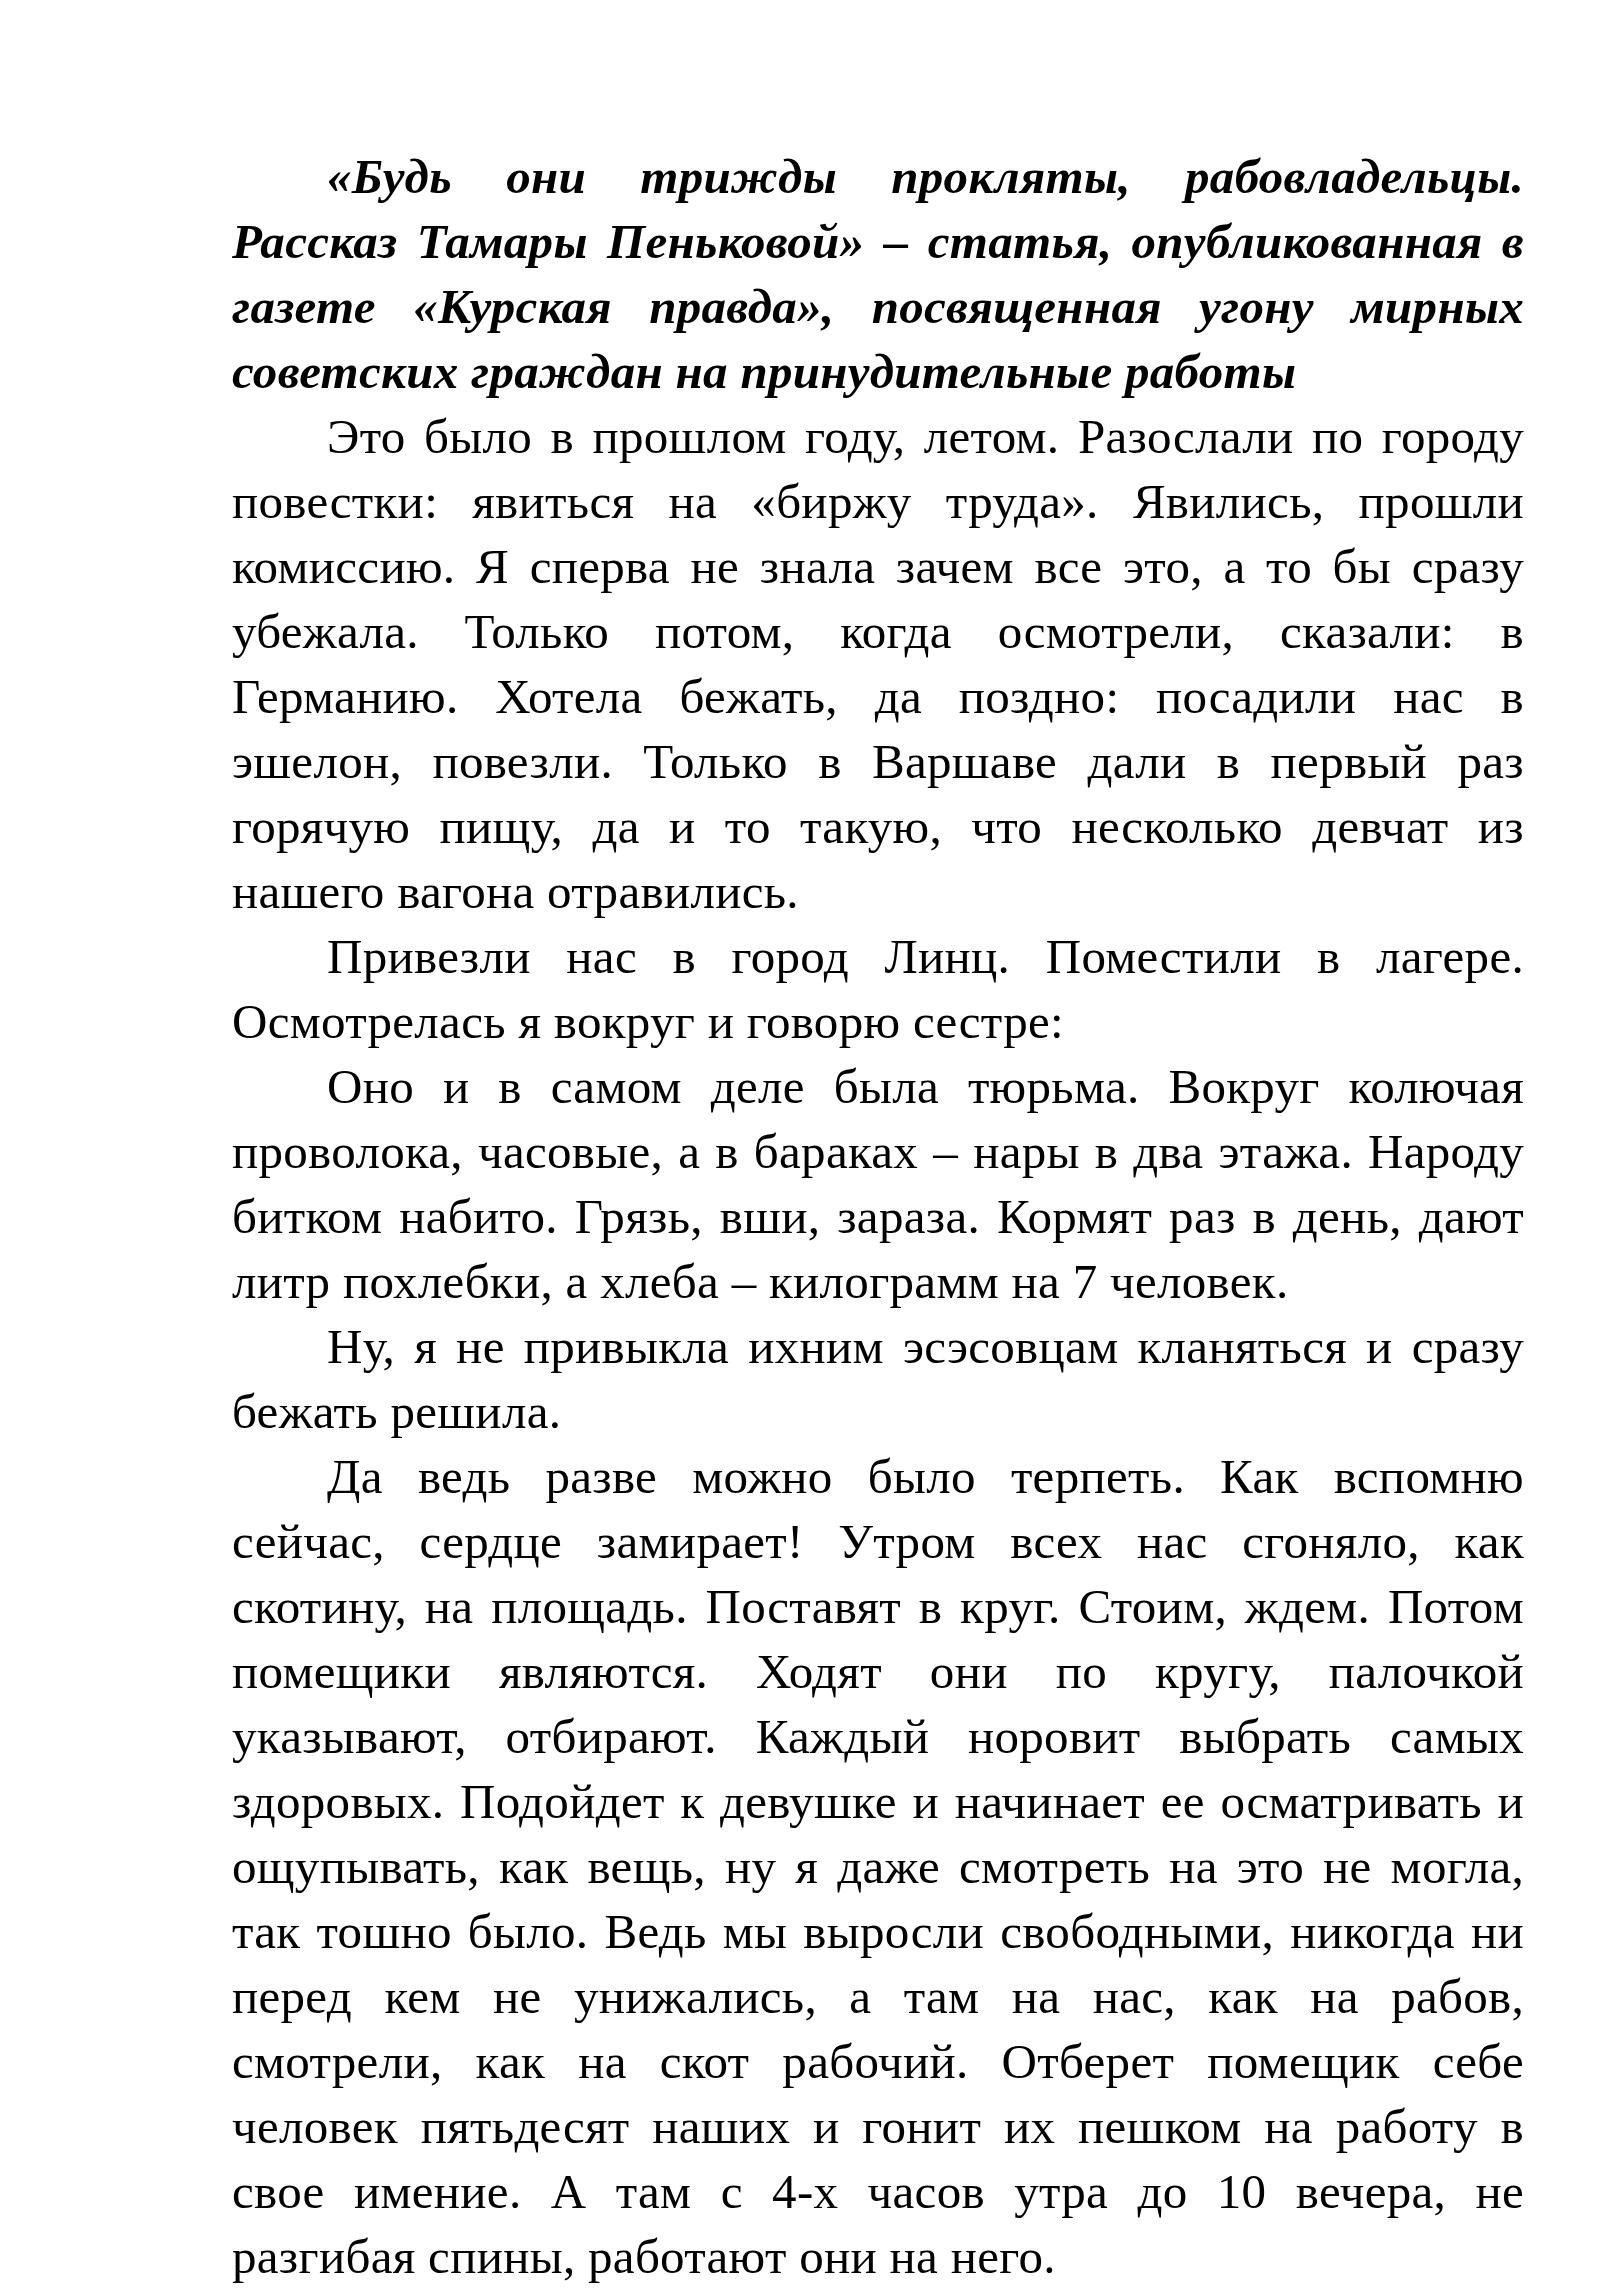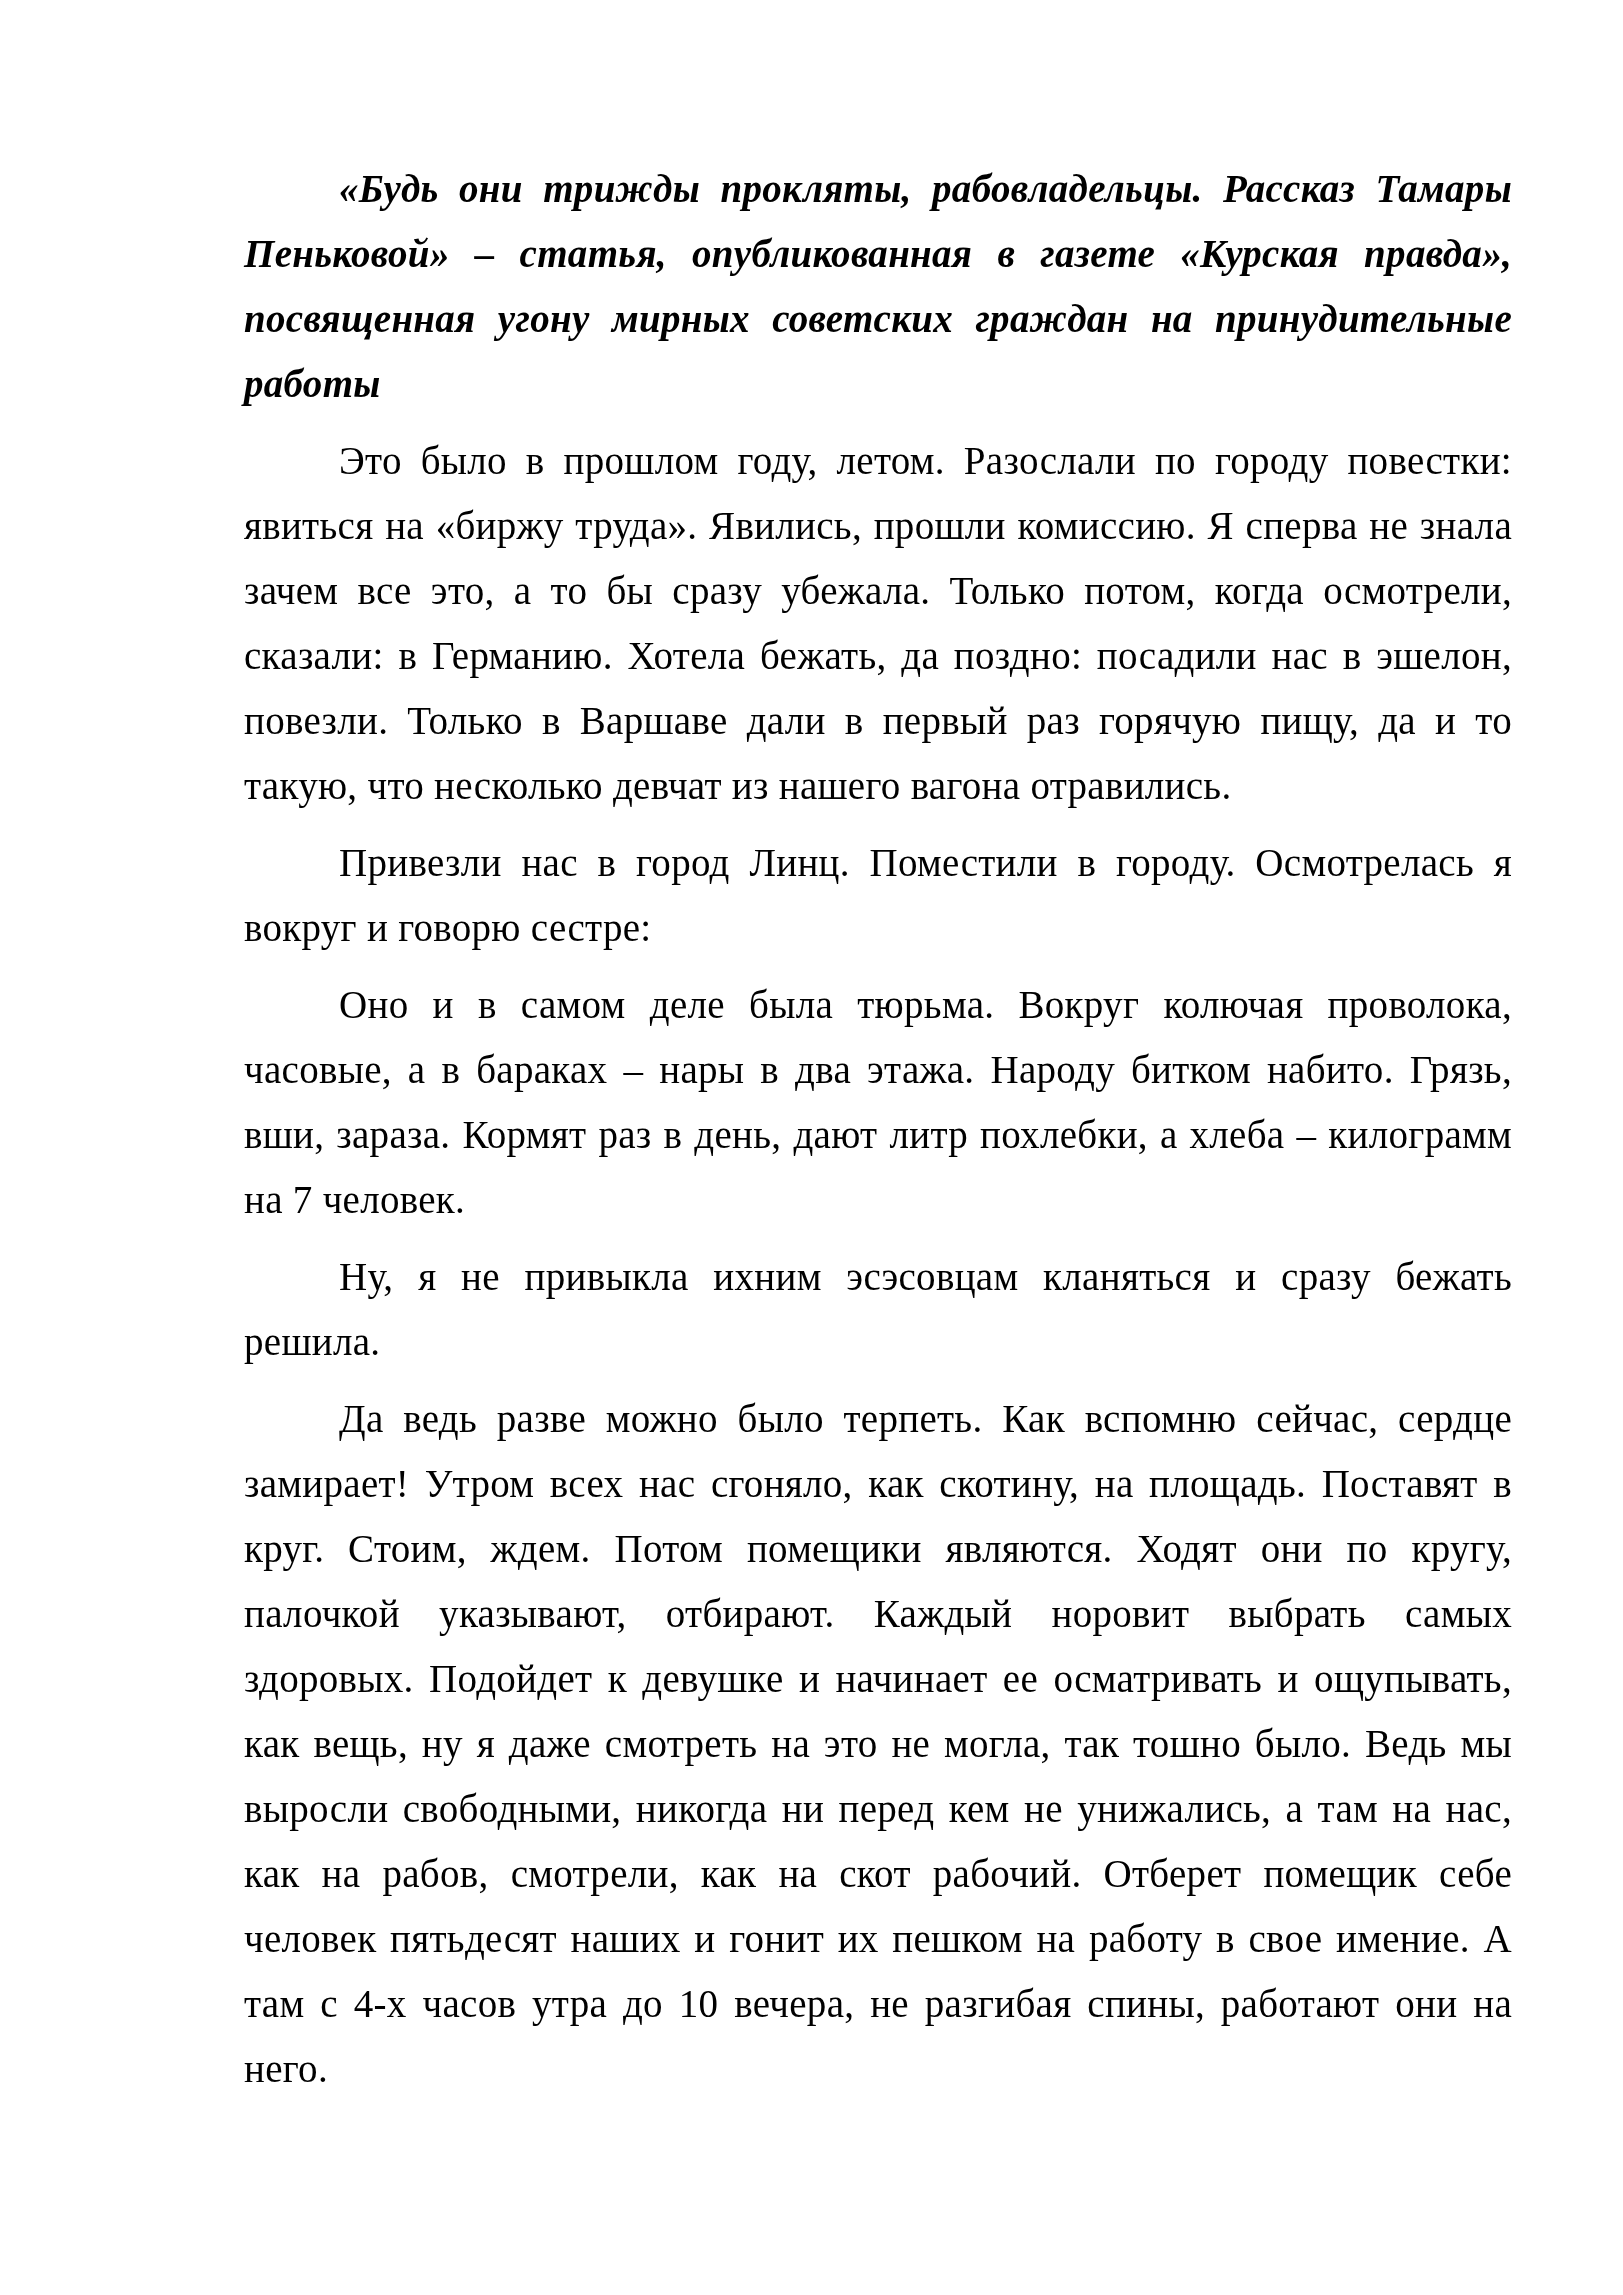--- a/index.html
+++ b/index.html
@@ -12,22 +12,22 @@
     width: 1623px;
     height: 2295px;
     background: #ffffff;
     color: #000000;
     font-family: "Liberation Serif", "DejaVu Serif", serif;
     overflow: hidden;
     box-sizing: border-box;
     padding: 144px 99px 0 232px;
   }
   .page p {
-    margin: 12px;
-    font-size: 39px;
+    margin: 0;
+    font-size: 49px;
     line-height: 65px;
     text-align: justify;
     letter-spacing: 0.3px;
   }
   .doc-title {
     font-weight: bold;
     font-style: italic;
     text-indent: 95px;
   }
   .doc-date {
@@ -41,19 +41,19 @@
 </style>
 </head>
 <body>
 
 <div class="page">
   <p class="doc-title">«Будь они трижды прокляты, рабовладельцы. Рассказ Тамары Пеньковой» – статья, опубликованная в газете «Курская правда», посвященная угону мирных советских граждан на принудительные работы</p>
 
 
   <div>
     <p class="body-para">Это было в прошлом году, летом. Разослали по городу повестки: явиться на «биржу труда». Явились, прошли комиссию. Я сперва не знала зачем все это, а то бы сразу убежала. Только потом, когда осмотрели, сказали: в Германию. Хотела бежать, да поздно: посадили нас в эшелон, повезли. Только в Варшаве дали в первый раз горячую пищу, да и то такую, что несколько девчат из нашего вагона отравились.</p>
-    <p class="body-para">Привезли нас в город Линц. Поместили в городу. Осмотрелась я вокруг и говорю сестре:</p>
+    <p class="body-para">Привезли нас в город Линц. Поместили в лагере. Осмотрелась я вокруг и говорю сестре:</p>
     <p class="body-para">Оно и в самом деле была тюрьма. Вокруг колючая проволока, часовые, а в бараках – нары в два этажа. Народу битком набито. Грязь, вши, зараза. Кормят раз в день, дают литр похлебки, а хлеба – килограмм на 7 человек.</p>
     <p class="body-para">Ну, я не привыкла ихним эсэсовцам кланяться и сразу бежать решила.</p>
     <p class="body-para">Да ведь разве можно было терпеть. Как вспомню сейчас, сердце замирает! Утром всех нас сгоняло, как скотину, на площадь. Поставят в круг. Стоим, ждем. Потом помещики являются. Ходят они по кругу, палочкой указывают, отбирают. Каждый норовит выбрать самых здоровых. Подойдет к девушке и начинает ее осматривать и ощупывать, как вещь, ну я даже смотреть на это не могла, так тошно было. Ведь мы выросли свободными, никогда ни перед кем не унижались, а там на нас, как на рабов, смотрели, как на скот рабочий. Отберет помещик себе человек пятьдесят наших и гонит их пешком на работу в свое имение. А там с 4-х часов утра до 10 вечера, не разгибая спины, работают они на него.</p>
   </div>
 </div>
 
 
 </body></html>

